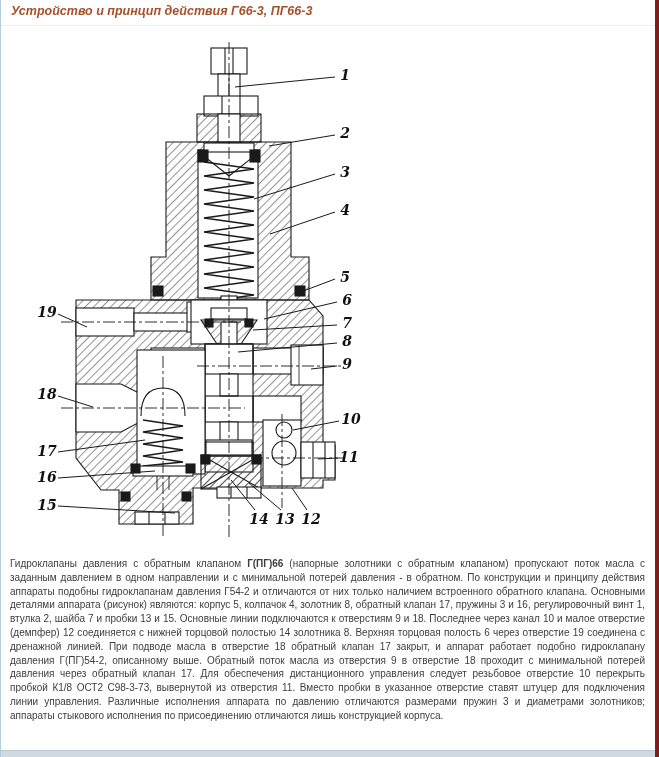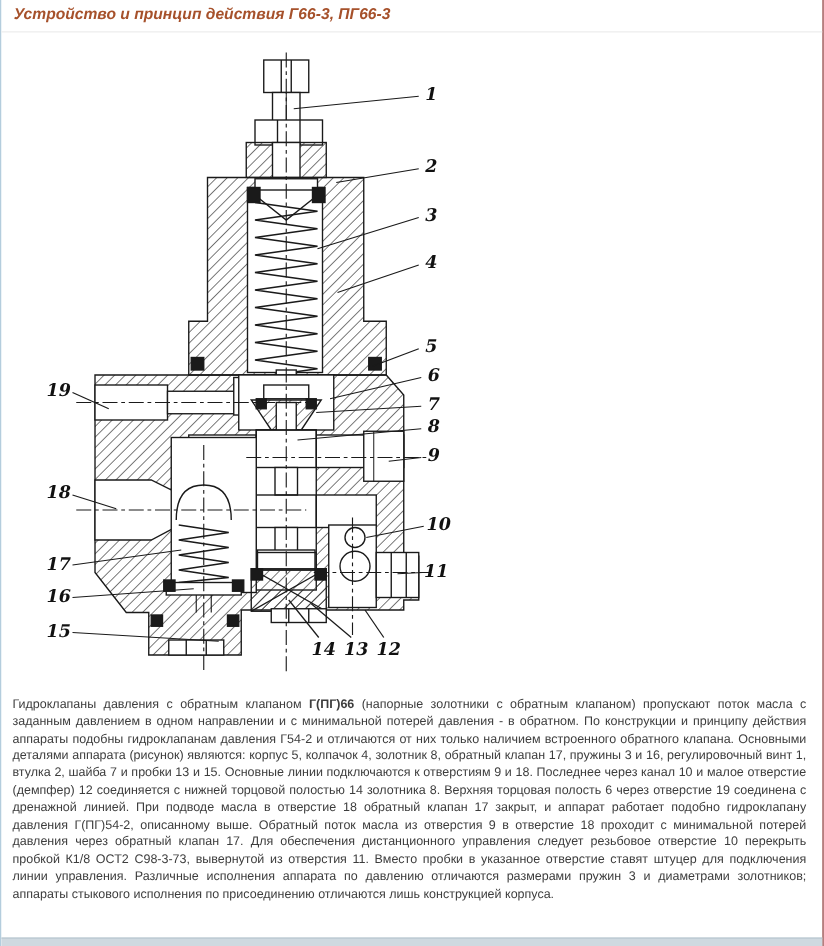--- a/index.html
+++ b/index.html
@@ -1,21 +1,21 @@
 <!DOCTYPE html>
 <html><head>
 <meta charset="utf-8">
 <style>
   html,body{margin:0;padding:0;background:#fff;}
   .page{
     position:relative;
     width:659px;height:757px;
     background:#ffffff;
     border-left:1px solid #b4cddd;
-    border-right:1px solid #7f1d1d;
+    border-right:4px solid #7f1d1d;
     box-sizing:border-box;
     overflow:hidden;
     font-family:"Liberation Sans", sans-serif;
   }
   .header{
     position:absolute;top:0;left:0;right:0;height:26px;
     border-bottom:1px solid #ededed;
     box-sizing:border-box;
   }
   .page-title{

